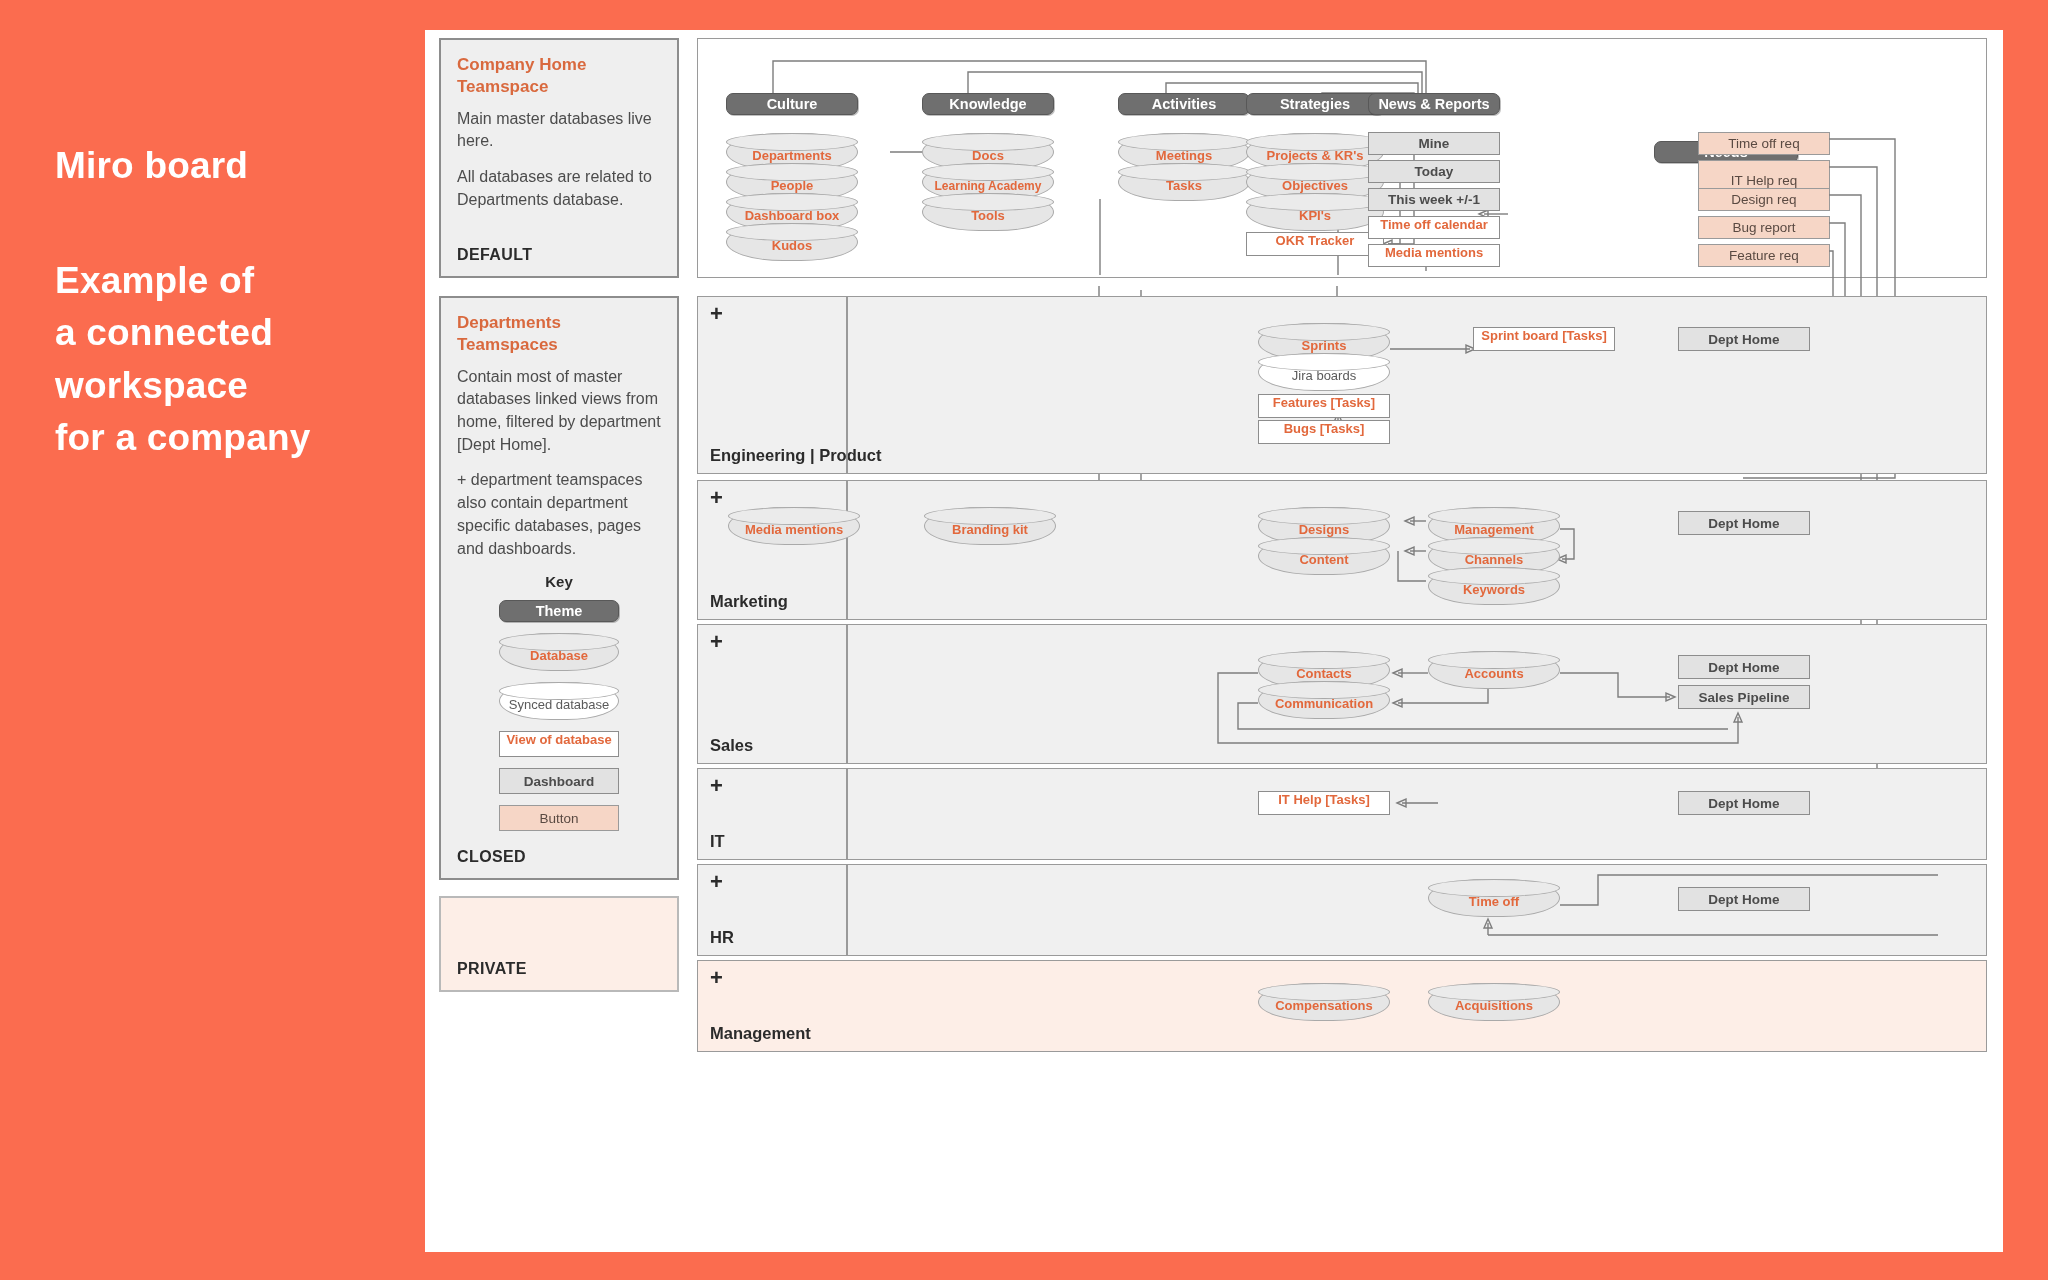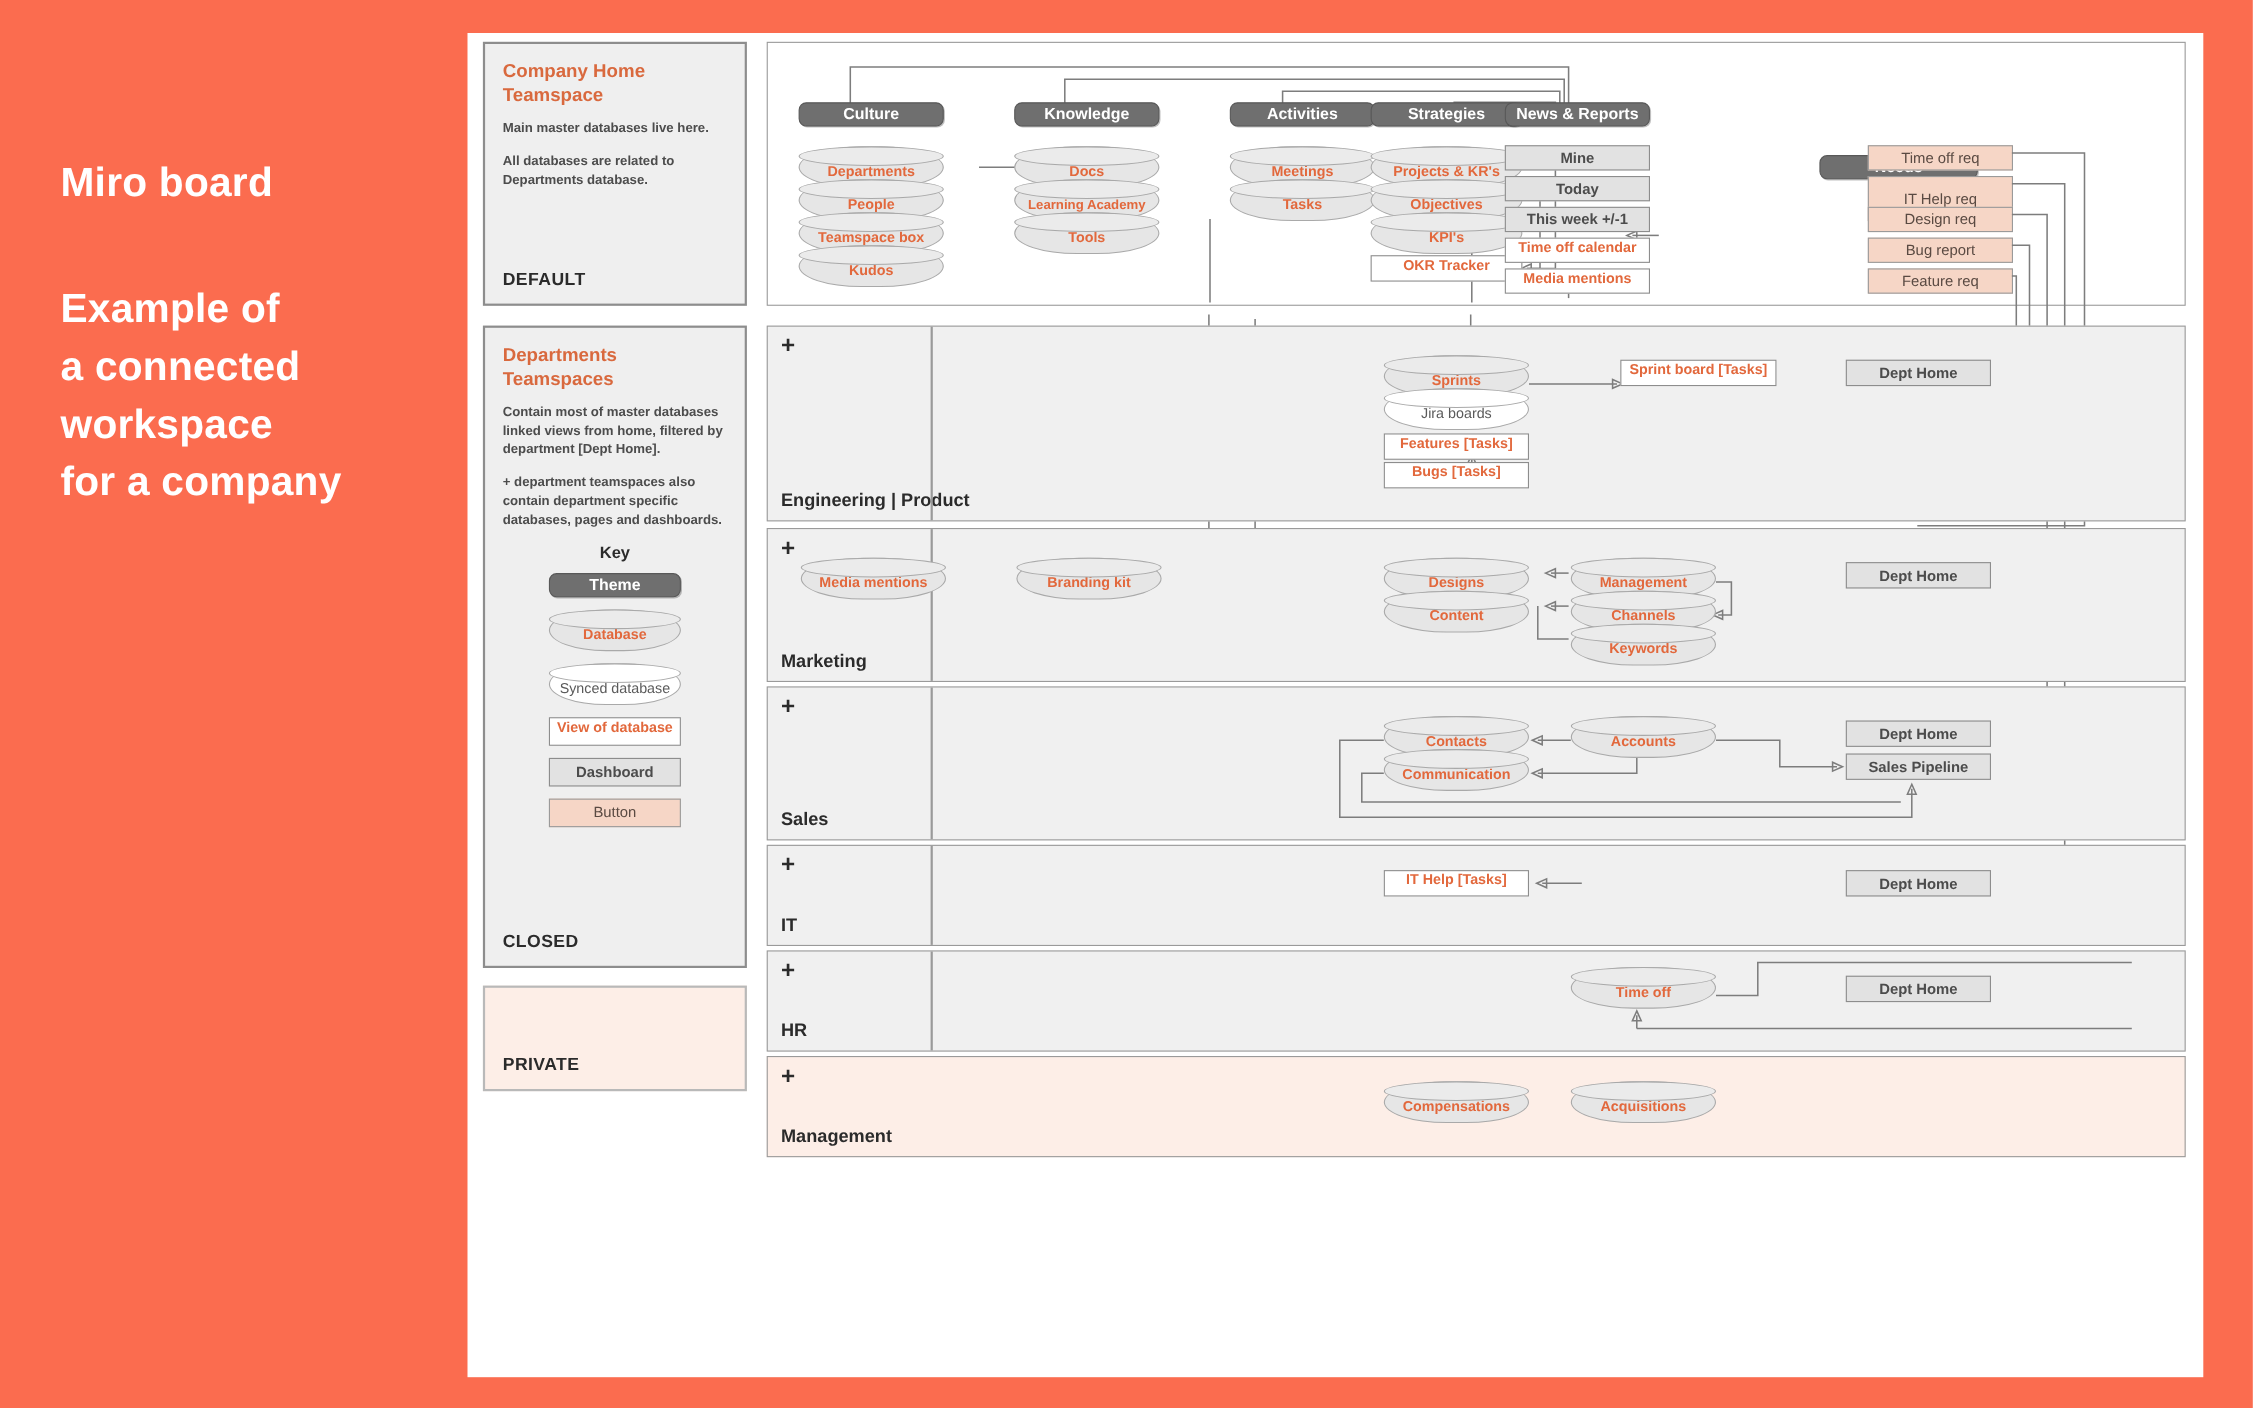--- a/index.html
+++ b/index.html
@@ -26,21 +26,21 @@
   }
 
   
   .side-card{
     position:absolute;box-sizing:border-box;
     background:#efefef;border:2px solid #8d8d8d;
     padding:14px 16px;
   }
   .side-card.private{background:#fdeee7;border-color:#b9b9b9;}
   .sc-title{color:#d9693e;font-weight:bold;font-size:17px;line-height:1.28;margin-bottom:10px;}
-  .sc-p{color:#4c4c4c;font-size:12px;line-height:1.42;margin-bottom:13px;font-weight:bold;}
+  .sc-p{color:#4c4c4c;font-size:16px;line-height:1.42;margin-bottom:13px;}
   .sc-status{position:absolute;left:16px;bottom:12px;color:#2b2b2b;font-weight:bold;font-size:16px;letter-spacing:.4px;}
 
   
   .key-title{color:#2b2b2b;font-weight:bold;font-size:15px;text-align:center;margin:6px 0 10px;}
   .key-row{display:flex;justify-content:center;margin-bottom:11px;}
 
   
   .theme{
     box-sizing:border-box;background:#6f6f6f;border:1px solid #585858;border-radius:7px;
     color:#ffffff;font-weight:bold;font-size:14.5px;text-align:center;
@@ -206,21 +206,21 @@
       <div class="theme" style="position:absolute;left:28px;top:54px;width:132px;height:22px;">
         <span>Culture</span>
       </div>
       <div class="db" style="position:absolute;left:28px;top:94px;width:132px;height:38px;">
         <span>Departments</span>
       </div>
       <div class="db" style="position:absolute;left:28px;top:124px;width:132px;height:38px;">
         <span>People</span>
       </div>
       <div class="db" style="position:absolute;left:28px;top:154px;width:132px;height:38px;">
-        <span>Teamspace box</span>
+        <span>Dashboard box</span>
       </div>
       <div class="db" style="position:absolute;left:28px;top:184px;width:132px;height:38px;">
         <span>Kudos</span>
       </div>
     </div>
 
     <div>
       <div class="theme" style="position:absolute;left:224px;top:54px;width:132px;height:22px;">
         <span>Knowledge</span>
       </div>

